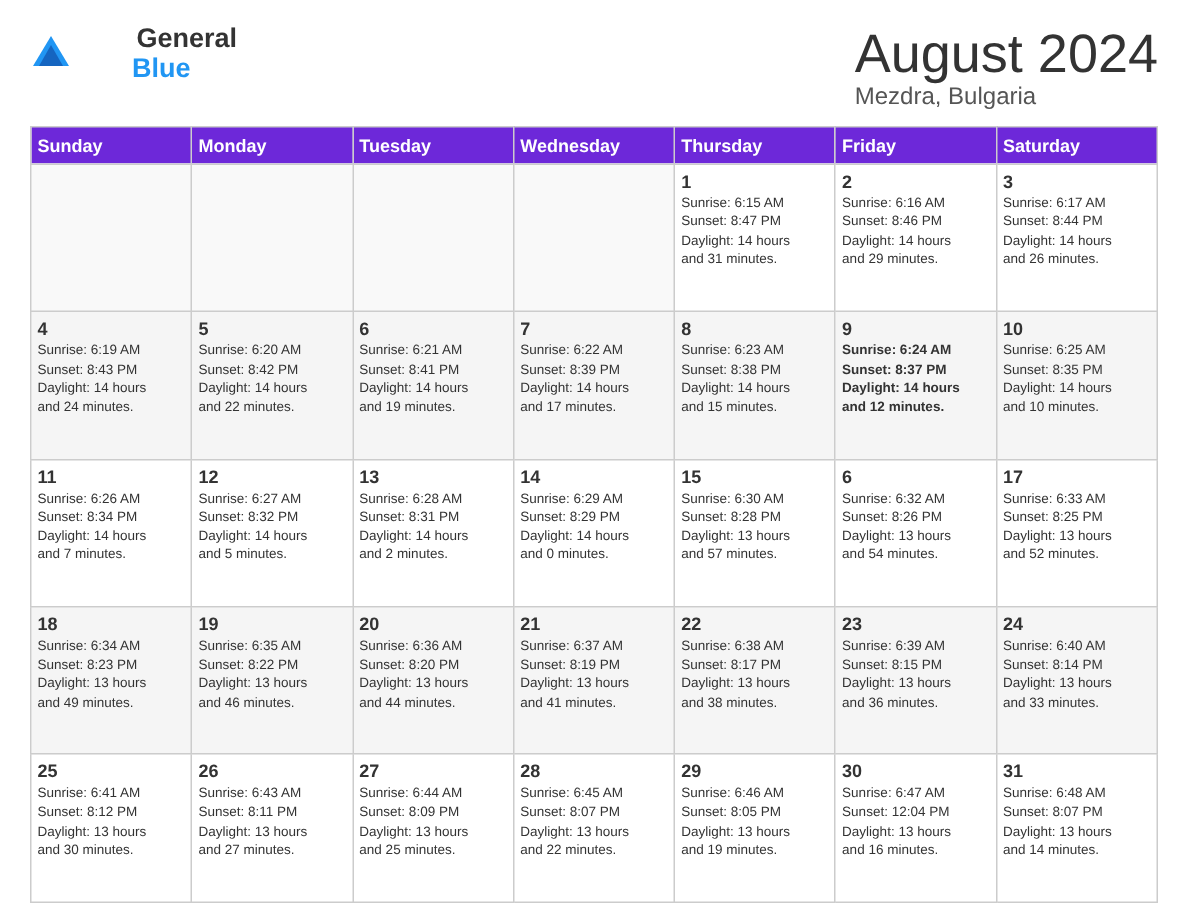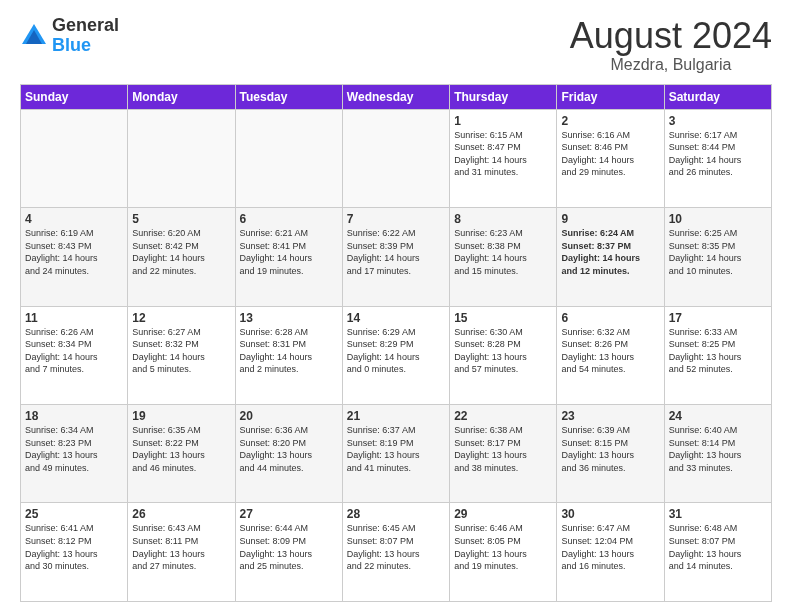--- a/index.html
+++ b/index.html
@@ -26,28 +26,28 @@
     .logo {
       display: flex;
       align-items: center;
       gap: 4px;
     }
     .logo-text {
       font-size: 18px;
       font-weight: bold;
       line-height: 1.1;
     }
-    .logo-general { color: #333; }
-    .logo-blue { color: #2196F3; }
+    .logo-general { color: #333; margin-left: 39px; }
+    .logo-blue { color: #2196F3; margin-left: 36px; }
     .logo-icon {
       width: 28px;
       height: 28px;
     }
     .title-block {
-      text-align: center;
+      text-align: left;
       margin-left: 44px;
     }
     .month-year {
       font-size: 36px;
       font-weight: normal;
       color: #333;
       line-height: 1.1;
     }
     .location {
       font-size: 16px;

